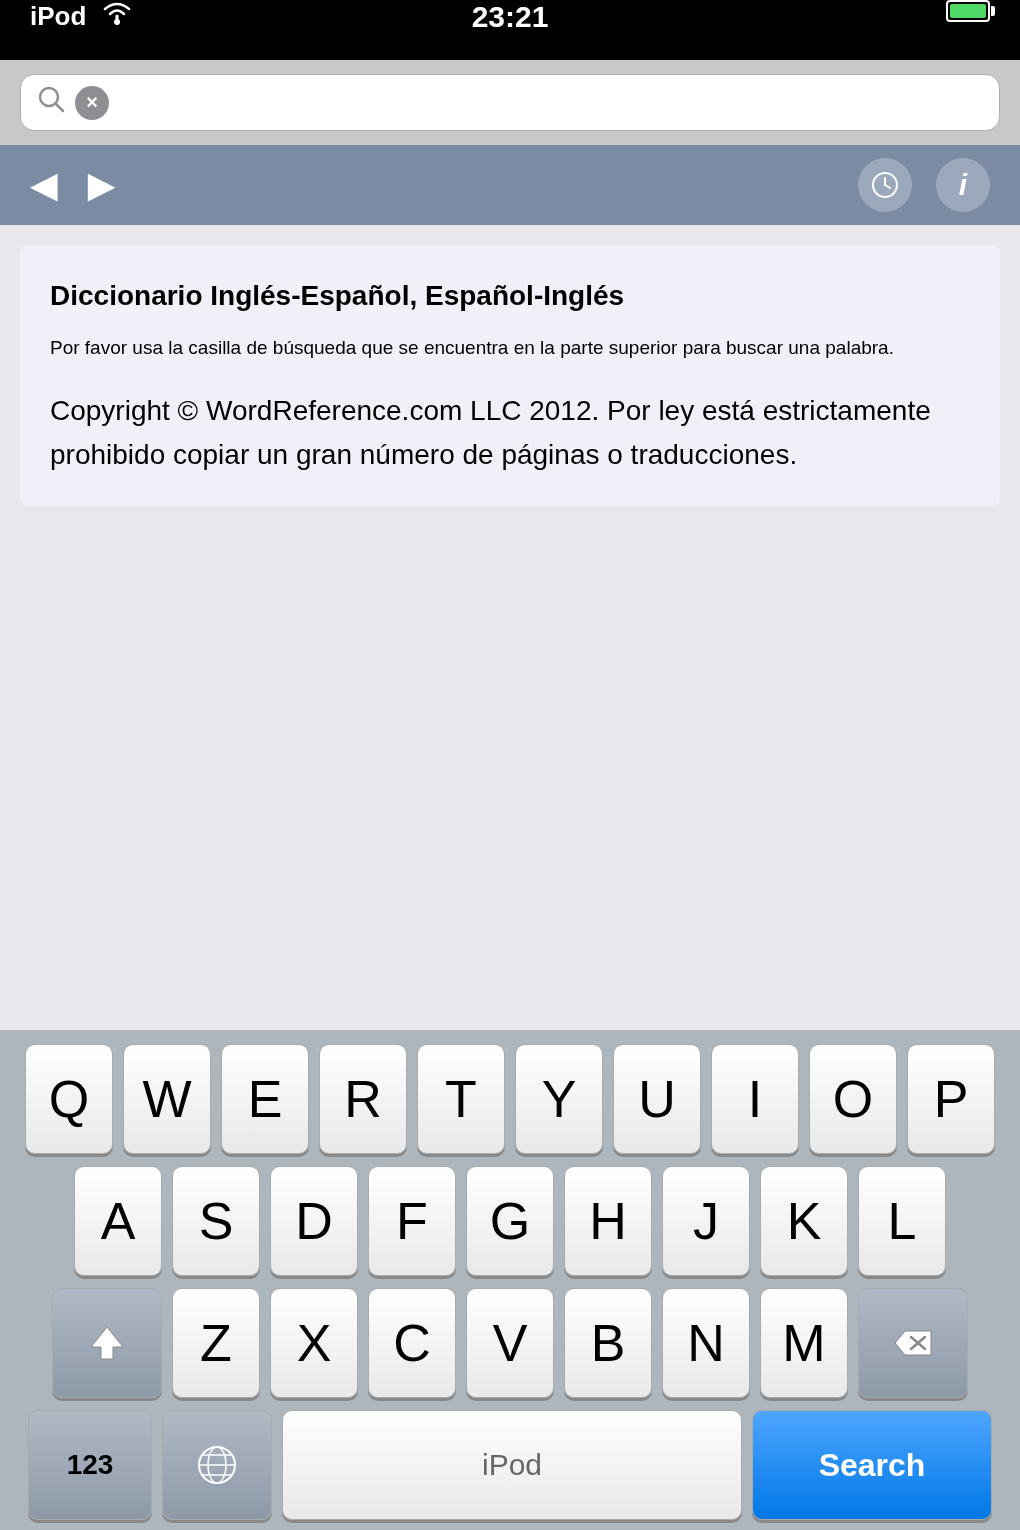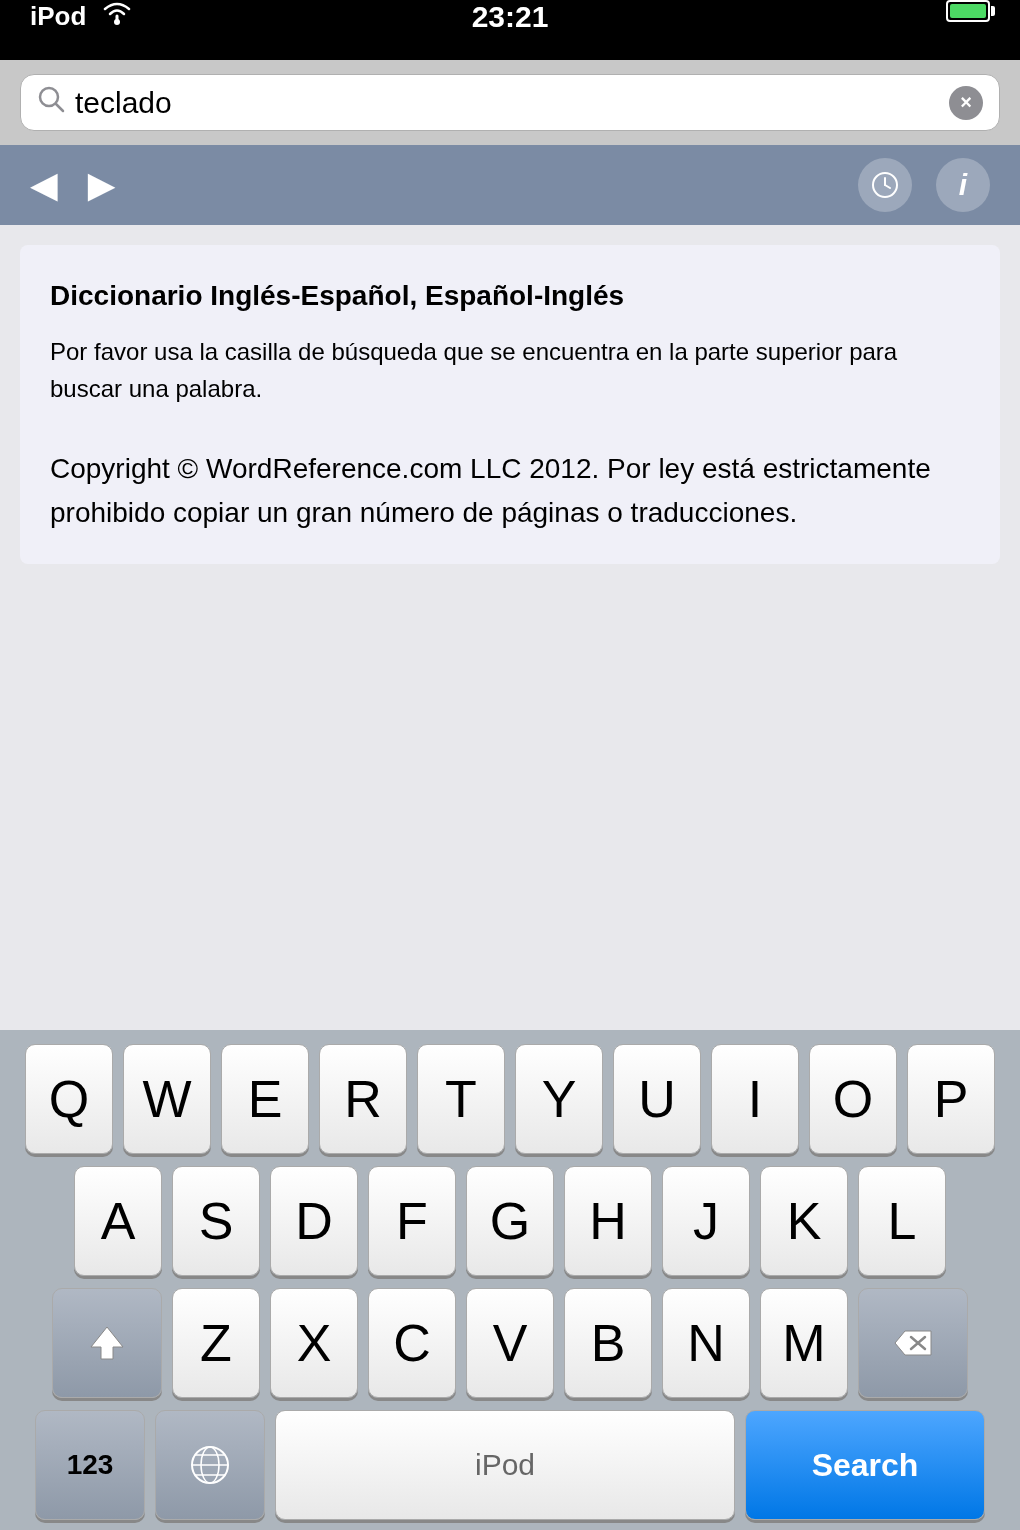--- a/index.html
+++ b/index.html
@@ -167,22 +167,22 @@
       font-size: 28px;
       line-height: 1.5;
       color: #000;
     }
     .content-title {
       font-weight: bold;
       margin-bottom: 16px;
       font-size: 28px;
     }
     .content-body {
-      font-size: 24px;
-      margin-bottom: 40px;
+      font-size: 19px;
+      margin-bottom: 27px;
       line-height: 1.55;
     }
     .content-copyright {
       font-size: 28px;
       line-height: 1.55;
     }
 
     
     .keyboard {
       background: #adb5bd;
@@ -226,21 +226,21 @@
       color: #666;
     }
     .key-search {
       background: linear-gradient(to bottom, #4da6ff 0%, #0077e6 100%);
       color: #fff;
       font-size: 32px;
       font-weight: 600;
       width: 240px;
     }
     .key-123 {
-      width: 110px;
+      width: 124px;
       font-size: 28px;
       font-weight: 600;
     }
     .key-globe {
       width: 110px;
       font-size: 36px;
     }
     .key-shift {
       width: 110px;
       font-size: 36px;
@@ -275,21 +275,20 @@
 </div>
 
 <div class="search-bar">
   <div class="search-input-wrapper">
     <span class="search-icon-wrap">
       <svg width="28" height="28" viewBox="0 0 28 28" fill="none">
         <circle cx="12" cy="12" r="9" stroke="#8e8e93" stroke-width="2.5"></circle>
         <line x1="19" y1="19" x2="26" y2="26" stroke="#8e8e93" stroke-width="2.5" stroke-linecap="round"></line>
       </svg>
     </span>
-    <input class="search-input" type="text" value="teclado" style="">
     <button class="clear-btn">×</button>
   </div>
 </div>
 
 <div class="nav-bar">
   <div class="nav-left">
     <button class="nav-btn">◀</button>
     <button class="nav-btn">▶</button>
   </div>
   <div class="nav-right">

